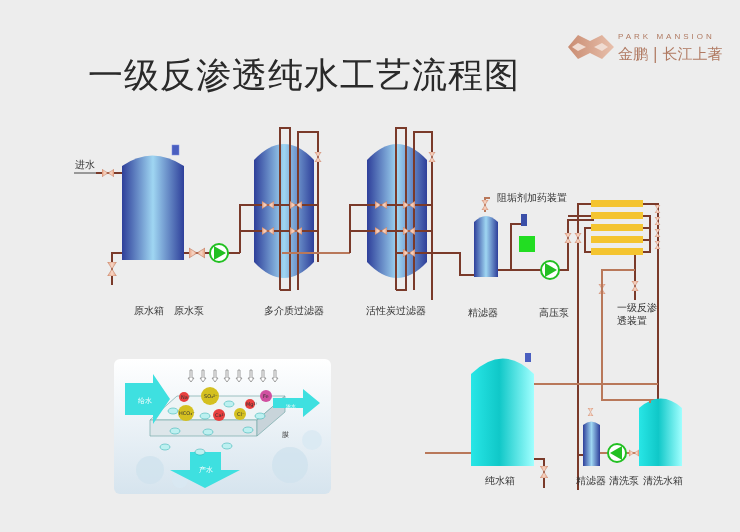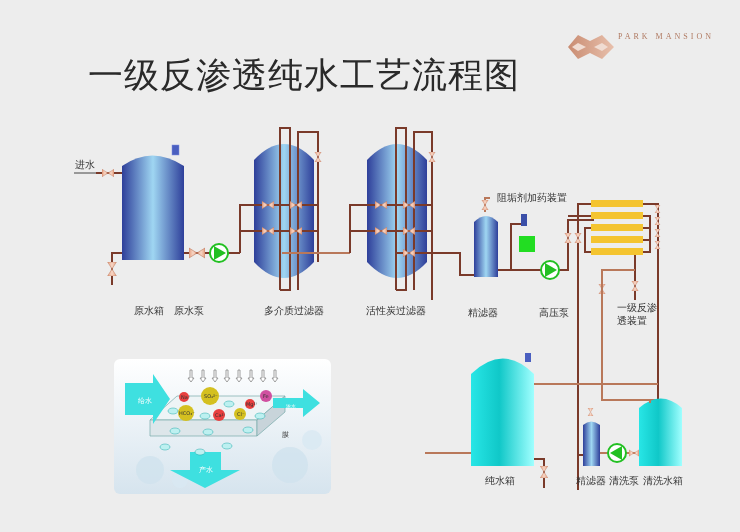--- a/index.html
+++ b/index.html
@@ -1,19 +1,19 @@
 <!DOCTYPE html>
 <html><head>
 <meta charset="utf-8">
 <style>
   html, body { margin:0; padding:0; }
   body { width:740px; height:532px; background:#ededed; position:relative; overflow:hidden; font-family:"DejaVu Serif", serif; }
   #title { position:absolute; left:88px; top:52px; font-size:35px; color:#2a2a2a; letter-spacing:1px; font-family:"DejaVu Serif", serif; }
   #logo { position:absolute; left:566px; top:29px; width:170px; height:40px; }
-  #logo .brand-en { position:absolute; left:52px; top:3px; font-size:8px; letter-spacing:3px; color:#b07a62; font-family:Liberation Serif, serif; }
+  #logo .brand-en { position:absolute; left:52px; top:3px; font-size:8px; letter-spacing:3px; color:#b07a62; font-family:Liberation Sans, sans-serif; }
   #logo .brand-cn { position:absolute; left:52px; top:16px; font-size:15px; color:#b07a62; font-family:"DejaVu Sans", sans-serif; }
   svg#diagram { position:absolute; left:0; top:0; }
   .lbl { font-size:10px; fill:#333; font-family:"DejaVu Serif", serif; }
   .pipe { stroke:#7a3a2a; stroke-width:2; fill:none; }
   .pipe-l { stroke:#b9785a; stroke-width:2; fill:none; }
   .inset-txt { font-size:7px; fill:#fff; font-family:"DejaVu Sans", sans-serif; }
   .ion-txt { font-size:5px; fill:#333; font-family:"DejaVu Sans", sans-serif; }
 </style>
 </head>
 <body>
@@ -26,20 +26,21 @@
         <linearGradient id="lg" x1="0" x2="1">
           <stop offset="0" stop-color="#c98c72"></stop>
           <stop offset="1" stop-color="#e8c0ac"></stop>
         </linearGradient>
       </defs>
     <polygon points="2,18 12,6 24,12 36,6 48,18 36,30 24,24 12,30" fill="url(#lg)"></polygon>
     <polygon points="12,14 20,18 12,22 6,18" fill="#f0dcd2"></polygon>
     <polygon points="36,14 42,18 36,22 28,18" fill="#f0dcd2"></polygon>
   </svg>
   <div class="brand-en">PARK MANSION</div>
+  <div class="brand-cn">金鹏 | 长江上著</div>
 </div>
 
 <svg id="diagram" width="740" height="532">
   <defs>
     <linearGradient id="vBlue" x1="0" x2="1">
       <stop offset="0" stop-color="#2e3f9a"></stop>
       <stop offset="0.5" stop-color="#9fd6f2"></stop>
       <stop offset="1" stop-color="#2e3f9a"></stop>
     </linearGradient>
     <linearGradient id="vCyan" x1="0" x2="1">

